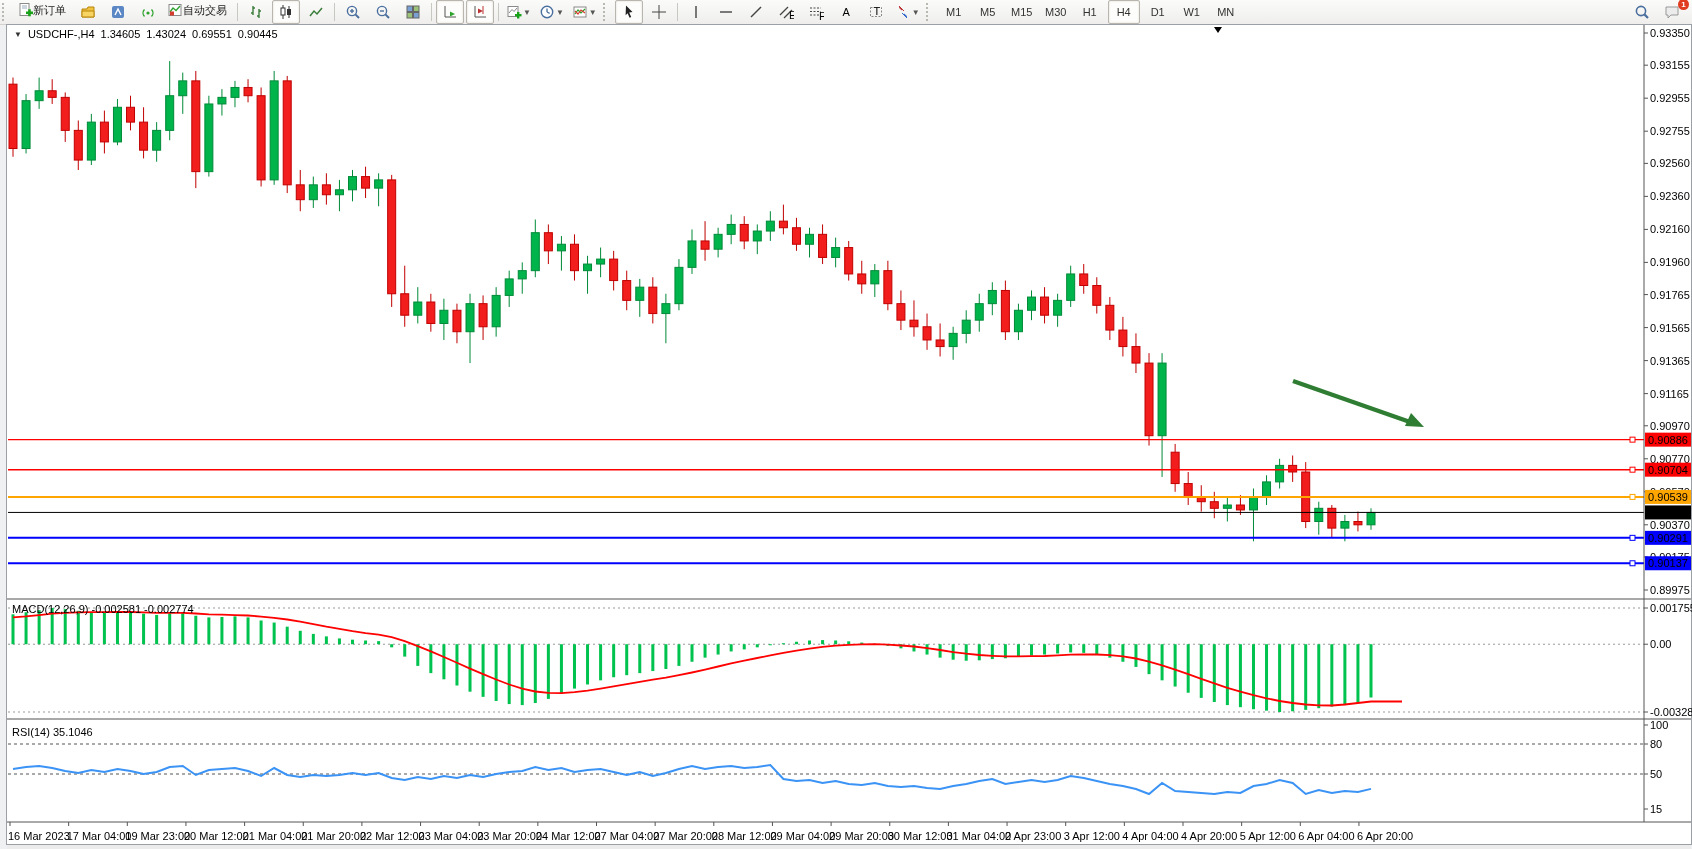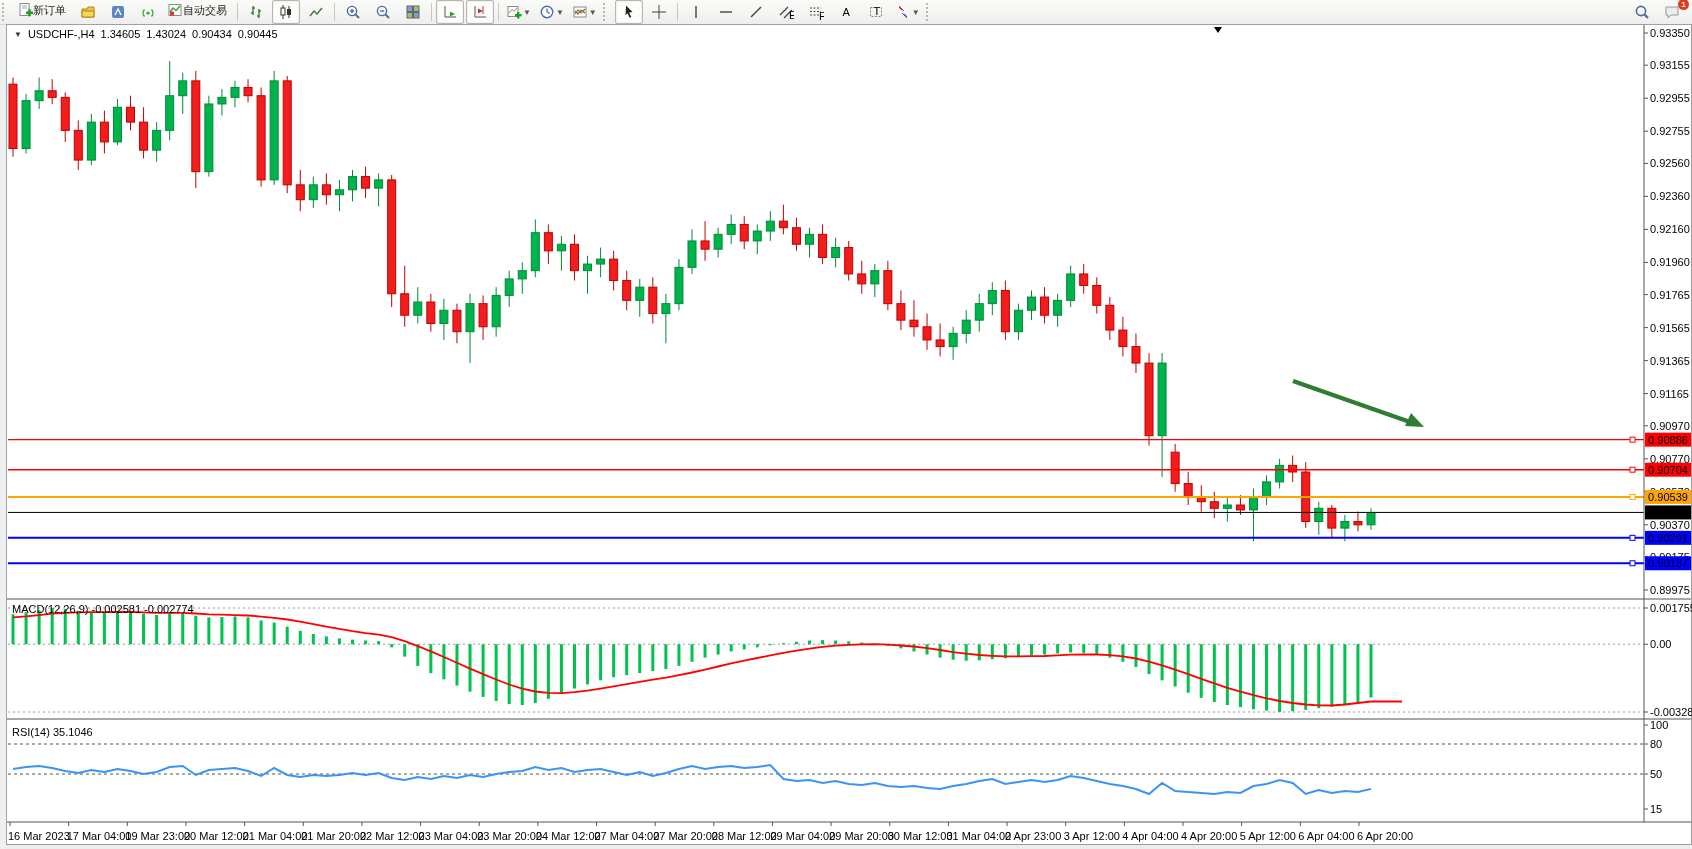--- a/index.html
+++ b/index.html
@@ -239,20 +239,31 @@
         <polygon points="4,2 8,6 6.5,6.2 4.2,3.9" fill="#b33"></polygon>
         <line x1="4" y1="2" x2="9" y2="7" stroke="#b33"></line>
         <polygon points="12,14 8,10 9.5,9.8 11.8,12.1" fill="#36c"></polygon>
         <line x1="12" y1="14" x2="7" y2="9" stroke="#36c"></line>
       </svg>
     <span class="caret">▼</span>
   </span>
 
   <span class="grip"></span>
 
+  <span class="tf" id="tf-group">
+      <span class="tbtn">M1</span>
+      <span class="tbtn">M5</span>
+      <span class="tbtn">M15</span>
+      <span class="tbtn">M30</span>
+      <span class="tbtn">H1</span>
+      <span class="tbtn active">H4</span>
+      <span class="tbtn">D1</span>
+      <span class="tbtn">W1</span>
+      <span class="tbtn">MN</span>
+    </span>
 
   <span class="spacer"></span>
 
   <span class="tbtn">
     <svg width="16" height="16">
         <circle cx="7" cy="7" r="4.6" fill="none" stroke="#4a6f9e" stroke-width="1.6"></circle>
         <line x1="10.4" y1="10.4" x2="14" y2="14" stroke="#4a6f9e" stroke-width="2.2"></line>
       </svg>
   </span>
   <span class="tbtn chatwrap">
@@ -261,21 +272,21 @@
       </svg>
     <span class="badge">1</span>
   </span>
 </div>
 
 <div class="wtitle">
   <span class="car">▼</span>
   <b>USDCHF-,H4</b>
   <span>1.34605</span>
   <span>1.43024</span>
-  <span>0.90434</span>
+  <span>0.69551</span>
   <span>0.90445</span>
 </div>
 
 <svg id="chart-svg" width="1692" height="825">
     <rect x="6.5" y="0.5" width="1685" height="820" fill="#fff" stroke="#9aa0a6"></rect>
     <rect x="7" y="821" width="1684" height="4" fill="#ececec"></rect>
     <g>
       <line x1="8" y1="584" x2="1644" y2="584" stroke="#999" stroke-width="1" stroke-dasharray="2,3"></line>
       <line x1="8" y1="620.2214725143878" x2="1644" y2="620.2214725143878" stroke="#999" stroke-width="1" stroke-dasharray="2,3"></line>
       <line x1="8" y1="688" x2="1644" y2="688" stroke="#999" stroke-width="1" stroke-dasharray="2,3"></line>

